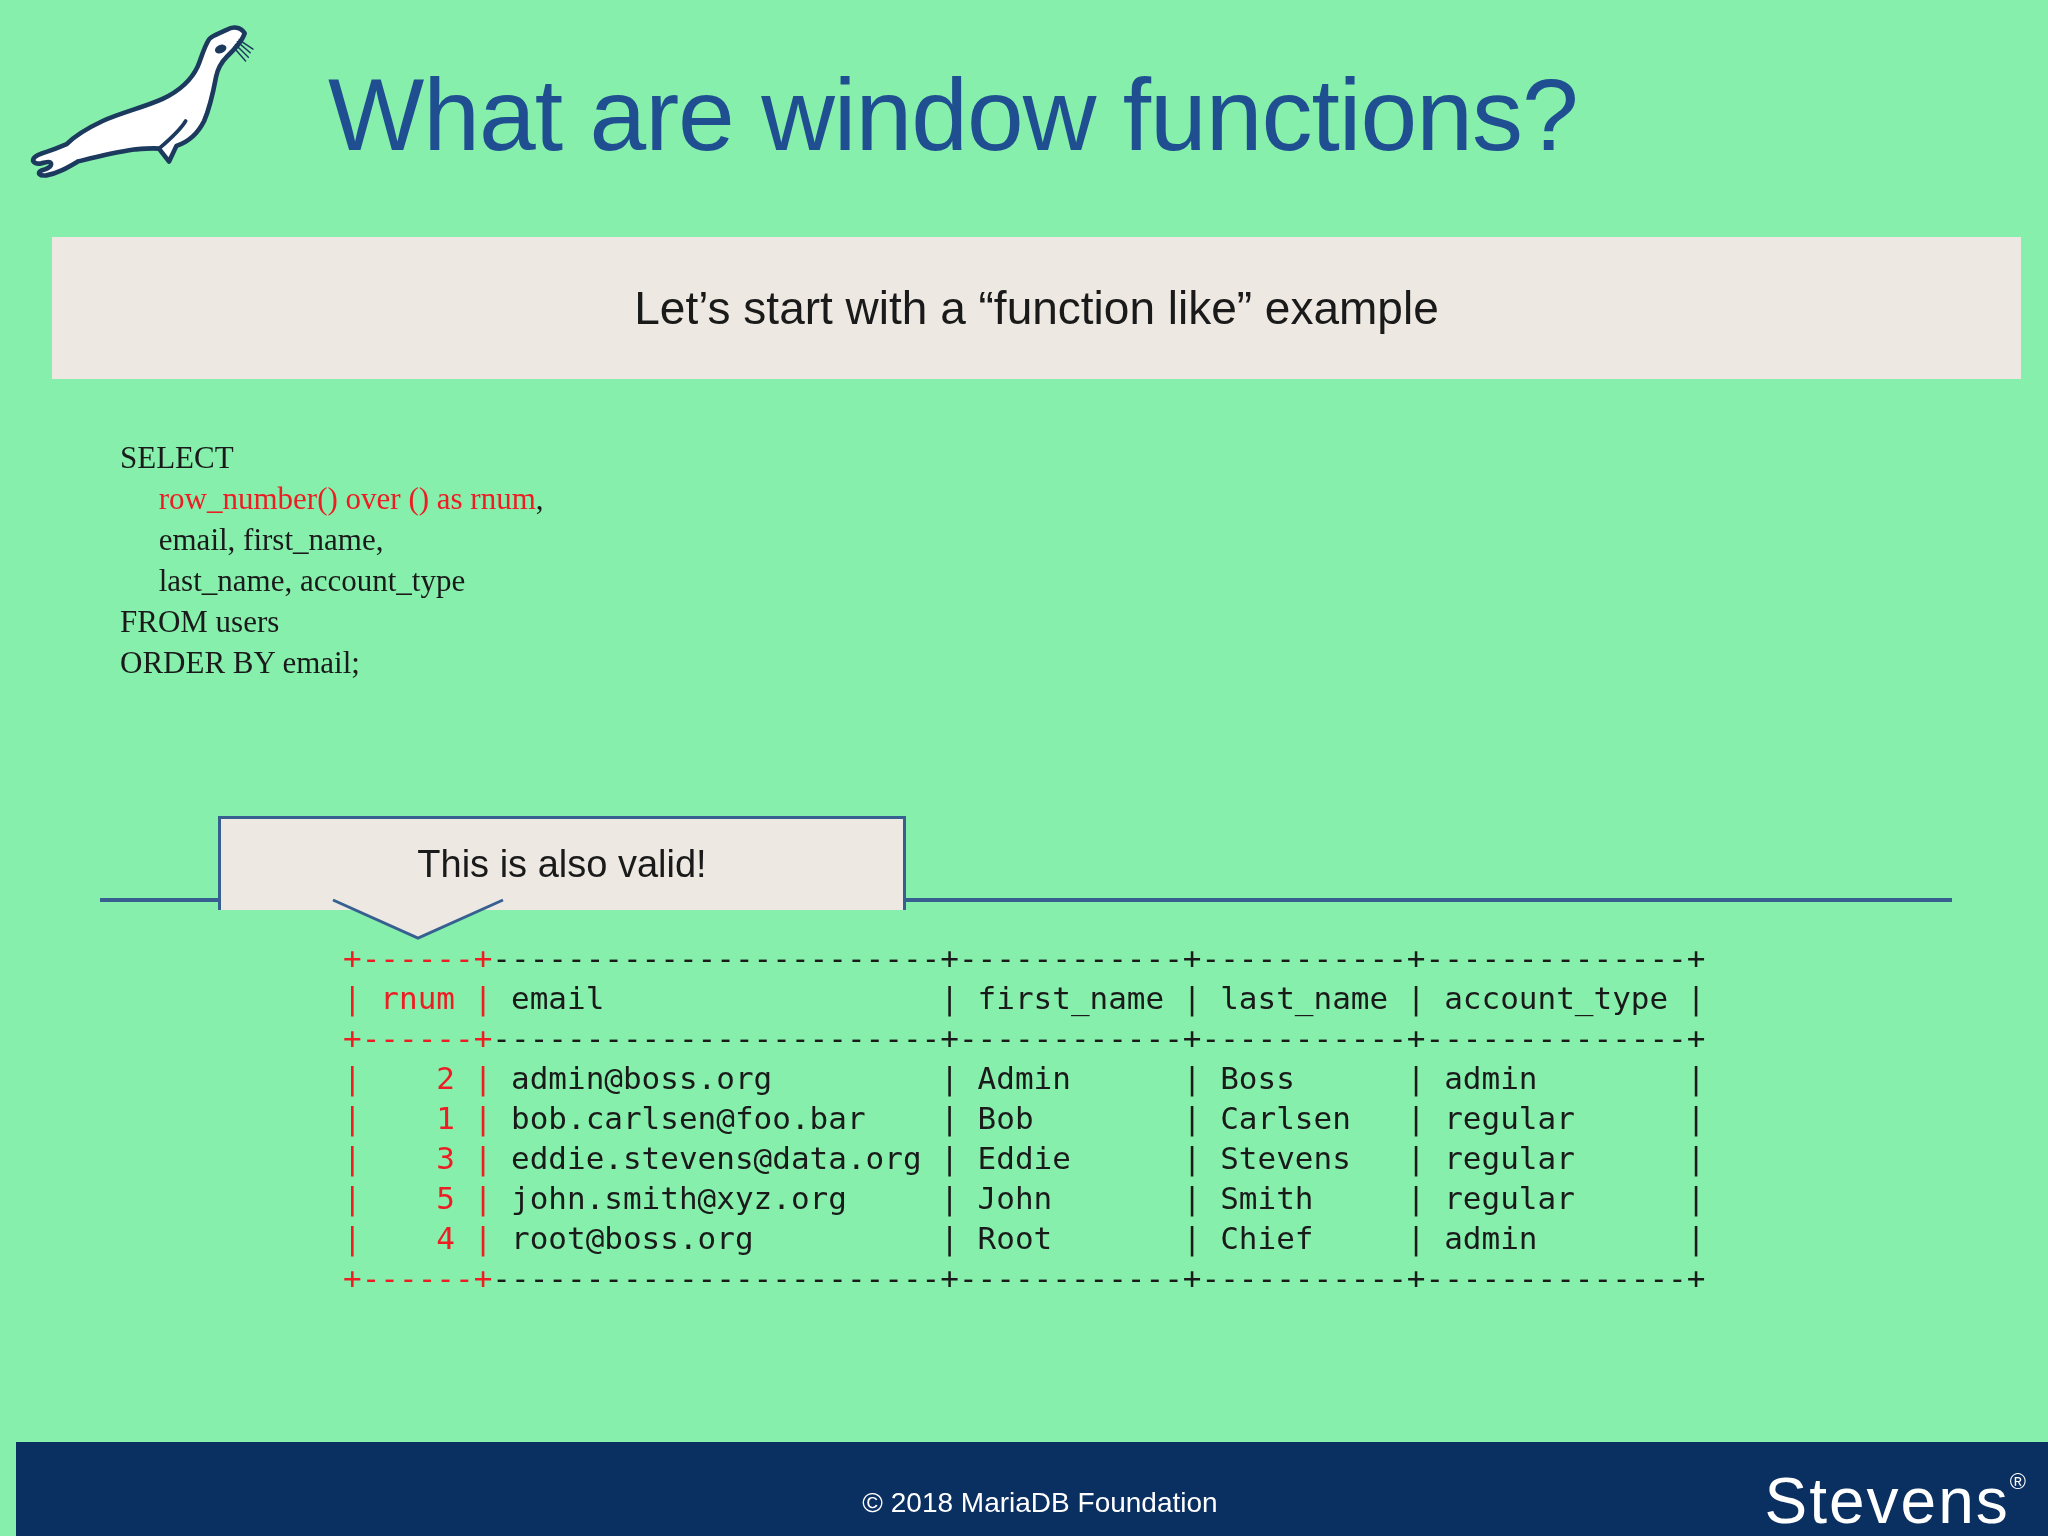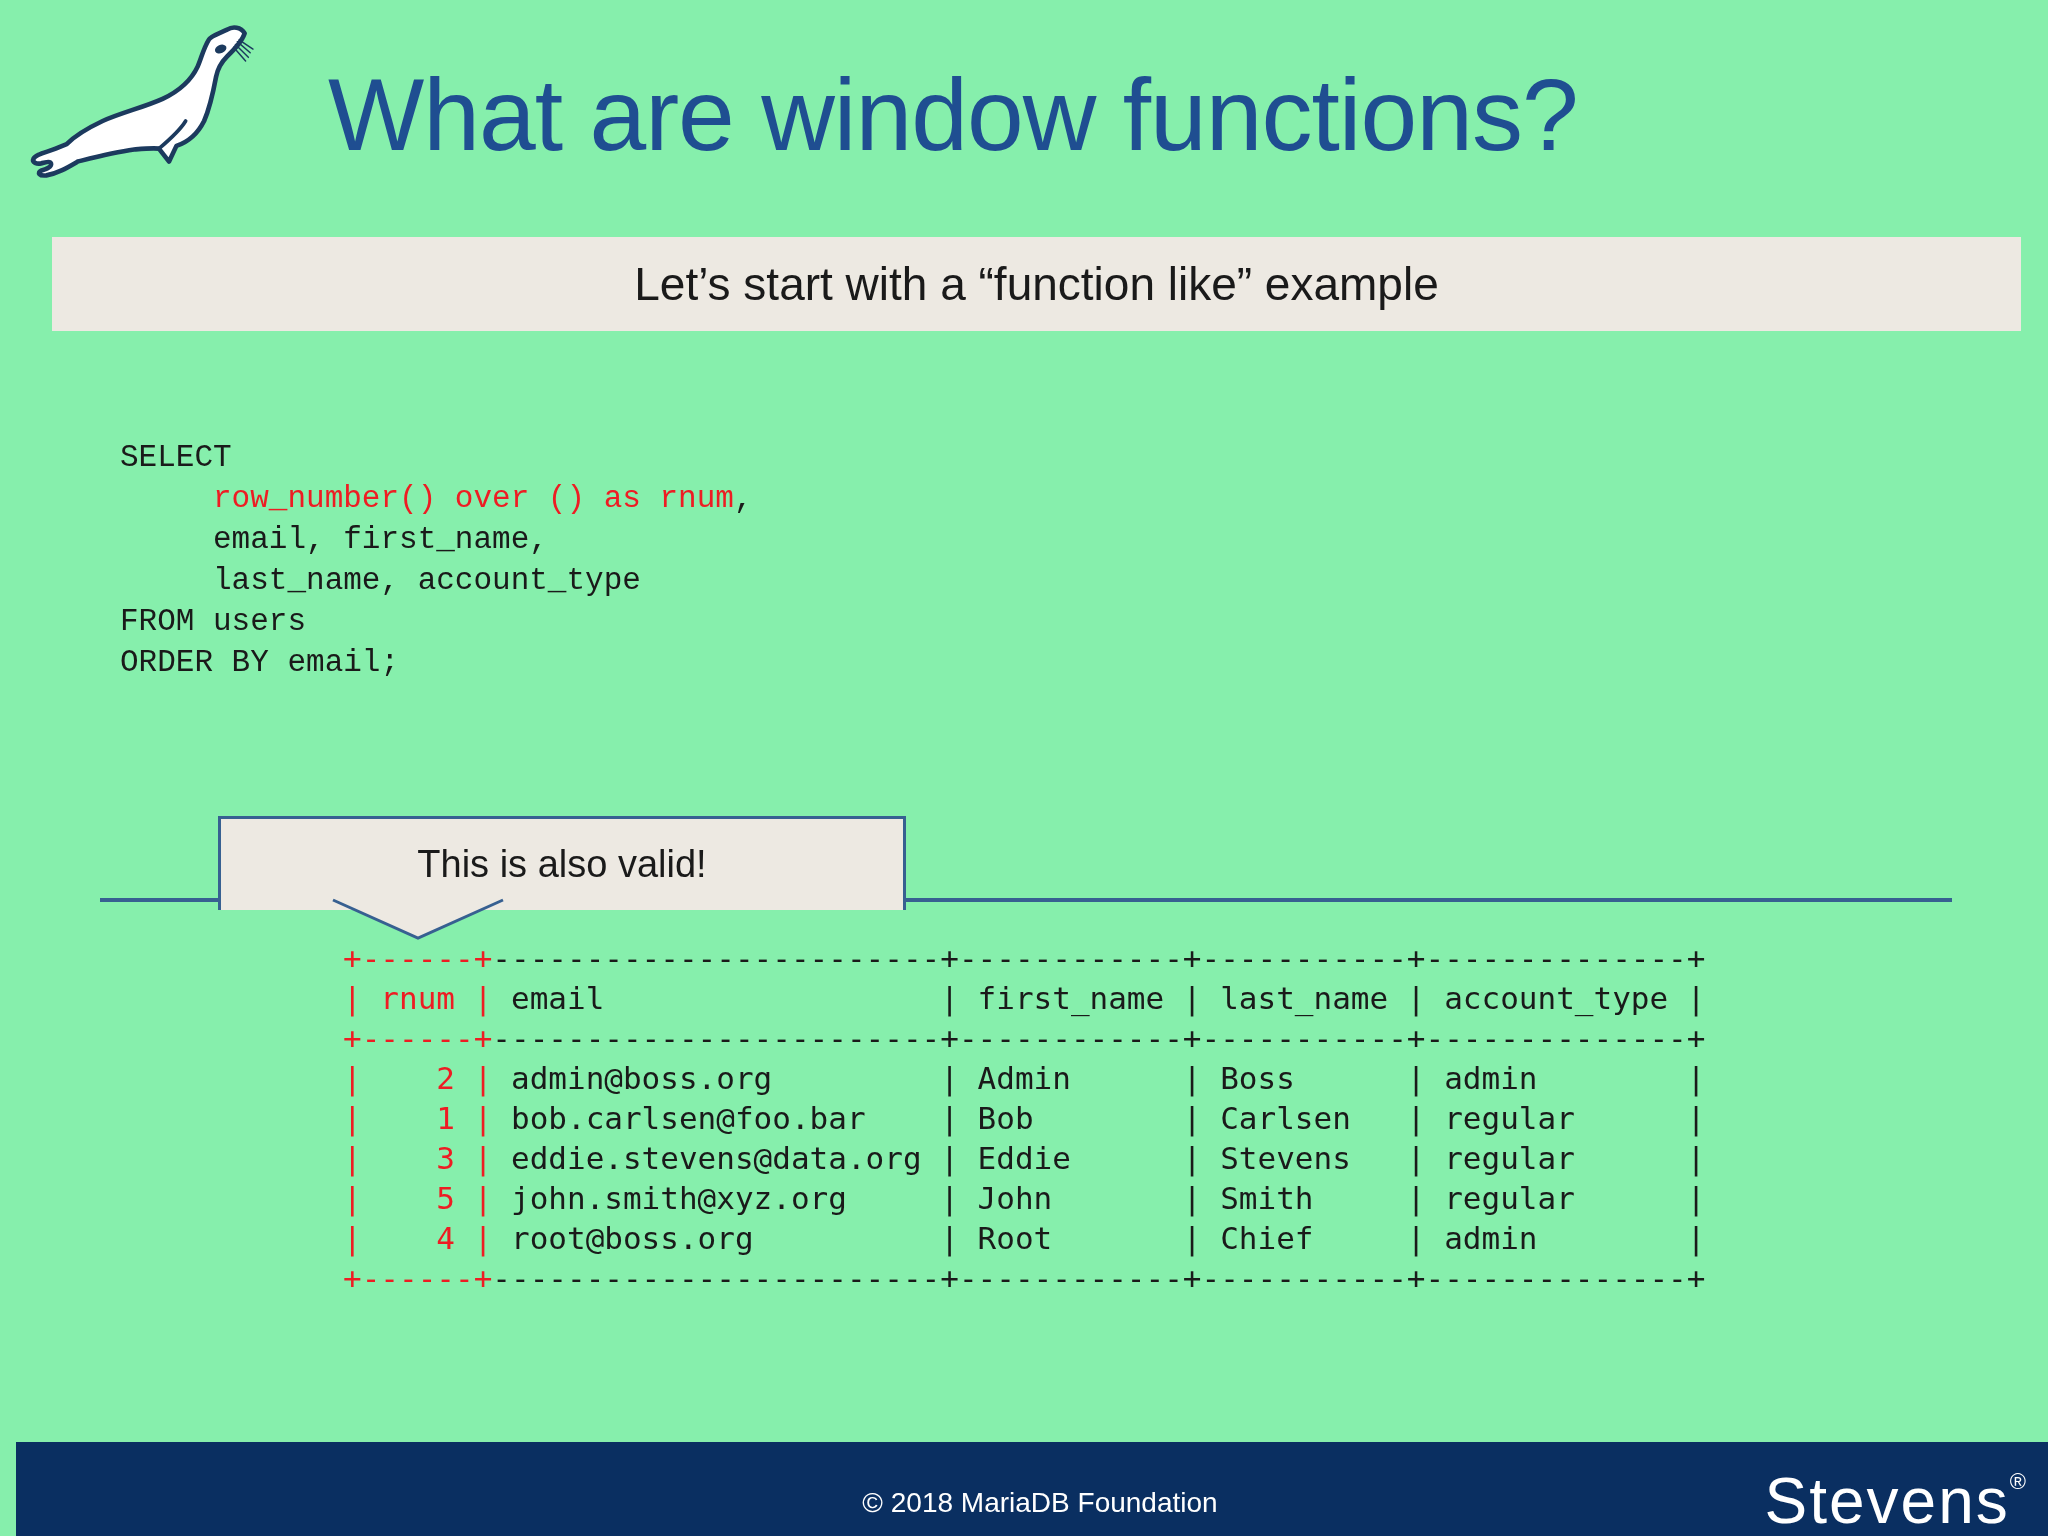--- a/index.html
+++ b/index.html
@@ -24,30 +24,30 @@
     width:248px;height:166px;
   }
   .title{
     position:absolute;left:328px;top:62px;margin:0;
     font-size:102px;line-height:1.05;font-weight:400;
     color:var(--title-blue);
     letter-spacing:-1px;
     white-space:nowrap;
   }
   .banner{
-    position:absolute;left:52px;top:237px;width:1969px;height:94px;
+    position:absolute;left:52px;top:237px;width:1969px;height:142px;
     background:var(--banner-bg);
     display:flex;align-items:center;justify-content:center;
   }
   .banner span{
     font-size:46px;color:var(--ink);
   }
   .code{
     position:absolute;left:120px;top:437px;margin:0;
-    font-family:Liberation Mono, monospace;
+    font-family:Liberation Serif, serif;
     font-size:31px;line-height:41px;
     color:var(--ink);
     white-space:pre;
   }
   .red{color:var(--red);}
   .divider{
     position:absolute;left:100px;top:898px;width:1852px;height:4px;
     background:var(--line-blue);
   }
   .callout{

